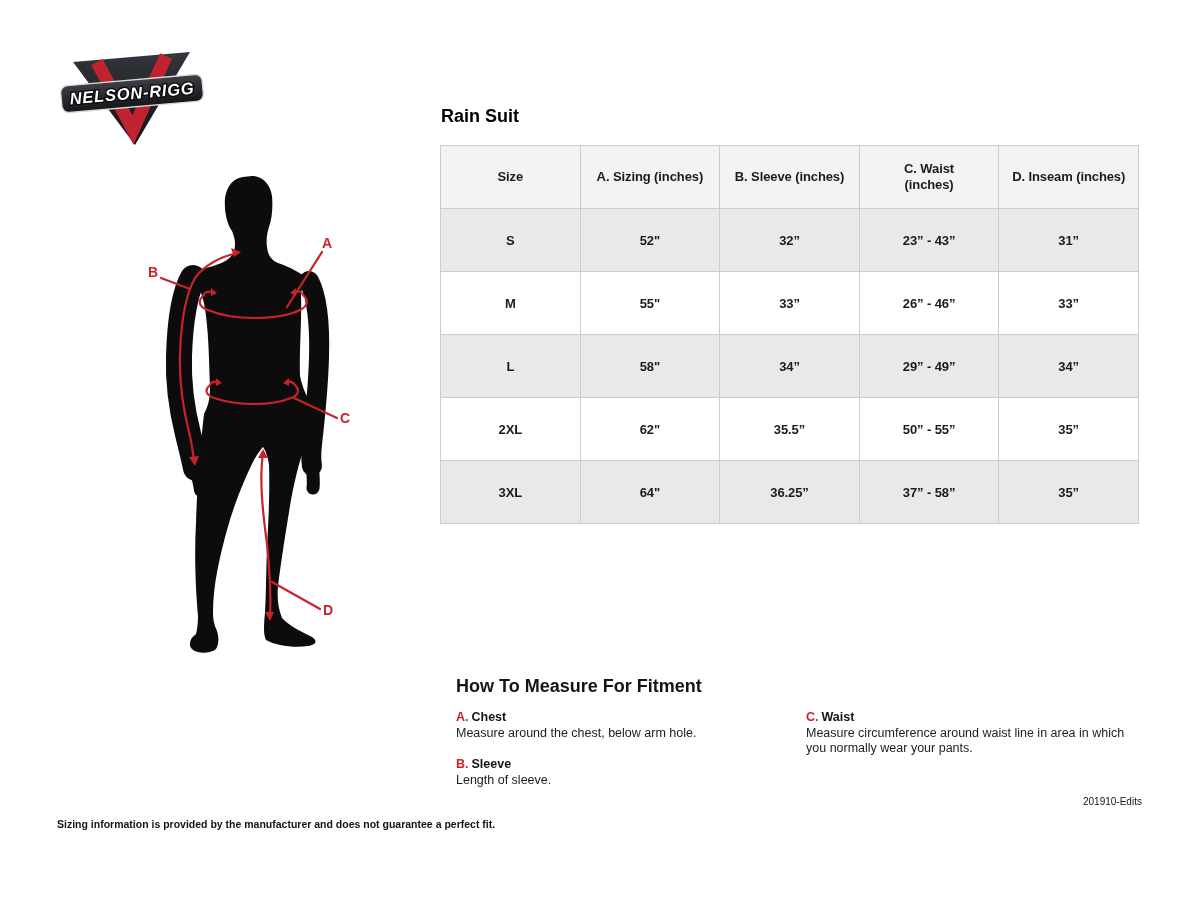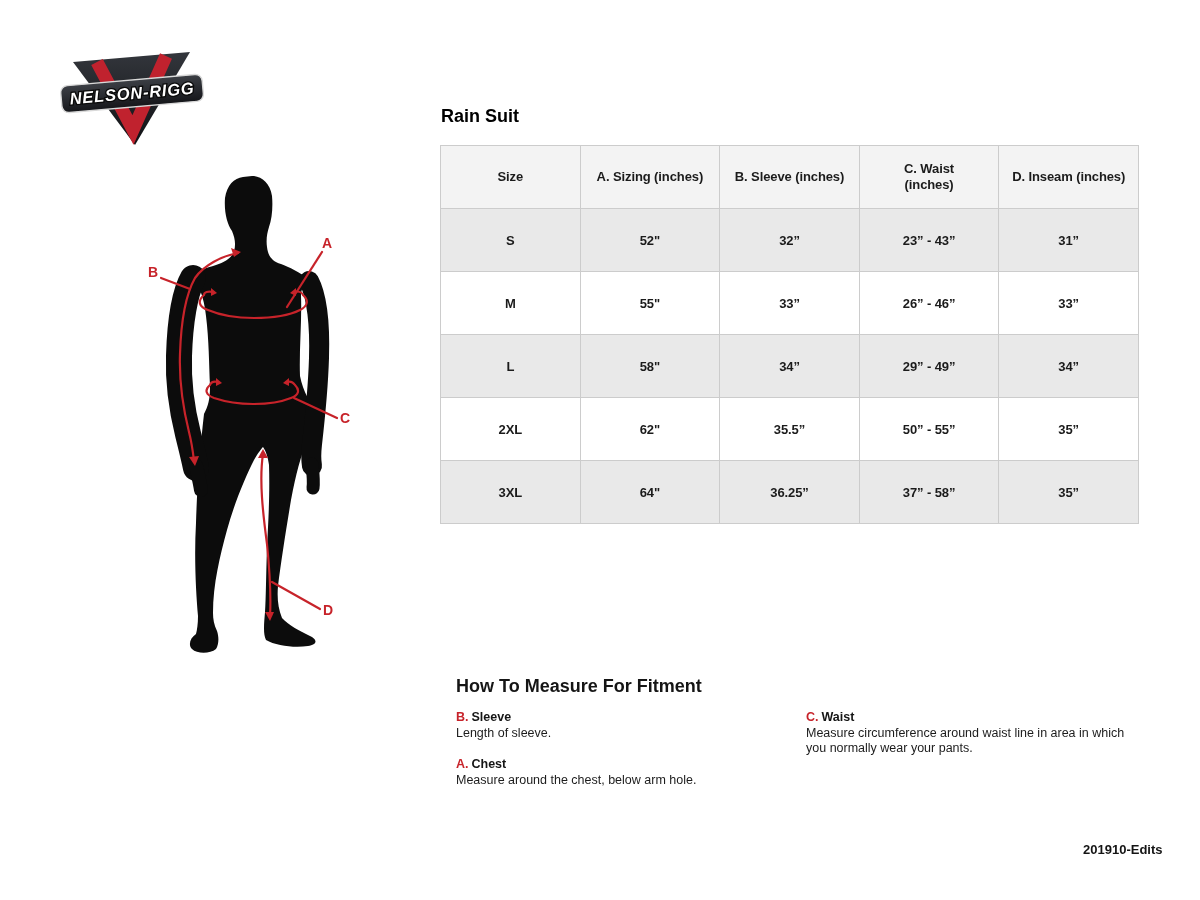--- a/index.html
+++ b/index.html
@@ -45,22 +45,22 @@
   .m-head { font-size:12.5px; font-weight:700; color:#151515; line-height:15px; }
   .m-key  { color:#c7232a; margin-right:3px; }
   .m-desc { font-size:12.5px; font-weight:400; color:#1c1c1c; line-height:14.5px; margin-top:1px; white-space:pre-line; }
 
   
   .footnote {
     position:absolute; left:57px; top:818px;
     font-size:10.5px; font-weight:700; line-height:12.5px; color:#141414;
   }
   .doc-code {
-    position:absolute; left:1083px; top:842px;
-    font-size:13px; font-weight:700; color:#141414;
+    position:absolute; left:1083px; top:796px;
+    font-size:10px; font-weight:400; color:#141414;
   }
 </style>
 </head>
 <body>
 
 <div class="logo">
   <svg width="150" height="108" viewBox="0 0 150 108">
     <defs>
       <linearGradient id="triGrad" x1="0" y1="0" x2="0" y2="1">
         <stop offset="0" stop-color="#33363c"></stop>
@@ -220,41 +220,42 @@
     </tr>
   </tbody>
 </table>
 
 <section class="measure">
   <h2>How To Measure For Fitment</h2>
   <div class="cols">
     <div class="col-left">
       <div class="m-item">
         <div class="m-head">
+          <span class="m-key">A.</span><span class="m-label">Chest</span>
+        </div>
+        <div class="m-desc">Measure around the chest, below arm hole.</div>
+      </div>
+      <div class="m-item">
+        <div class="m-head">
           <span class="m-key">B.</span><span class="m-label">Sleeve</span>
         </div>
         <div class="m-desc">Length of sleeve.</div>
-      </div>
-      <div class="m-item">
-        <div class="m-head">
-          <span class="m-key">A.</span><span class="m-label">Chest</span>
-        </div>
-        <div class="m-desc">Measure around the chest, below arm hole.</div>
       </div>
     </div>
     <div class="col-right">
       <div class="m-item">
         <div class="m-head">
           <span class="m-key">C.</span><span class="m-label">Waist</span>
         </div>
         <div class="m-desc">Measure circumference around waist line in area in which
 you normally wear your pants.</div>
       </div>
       <div class="m-item">
       </div>
     </div>
   </div>
 </section>
 
 <div class="footnote">
+  <div>Sizing information is provided by the manufacturer and does not guarantee a perfect fit.</div>
 </div>
 
 <div class="doc-code">201910-Edits</div>
 
 </body></html>

